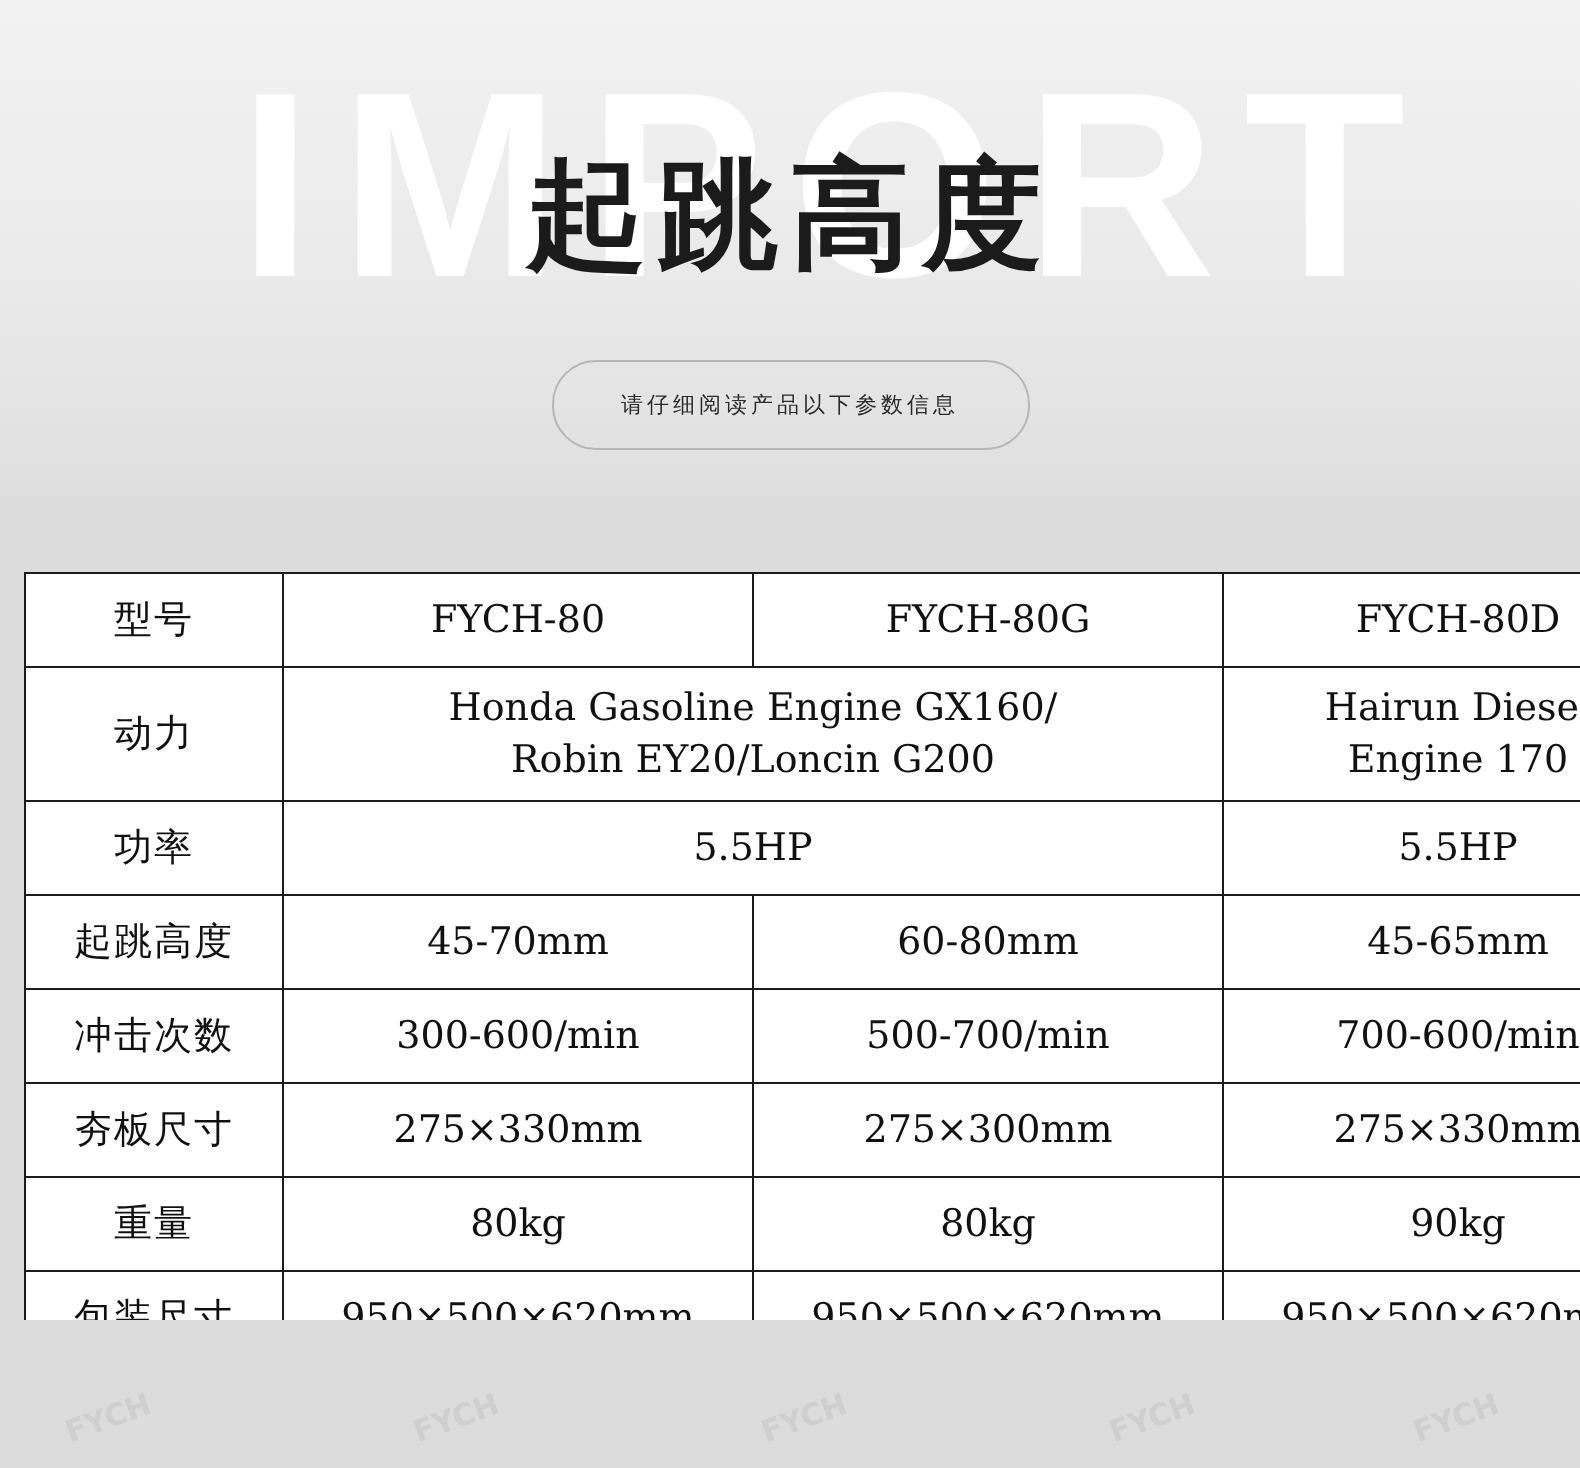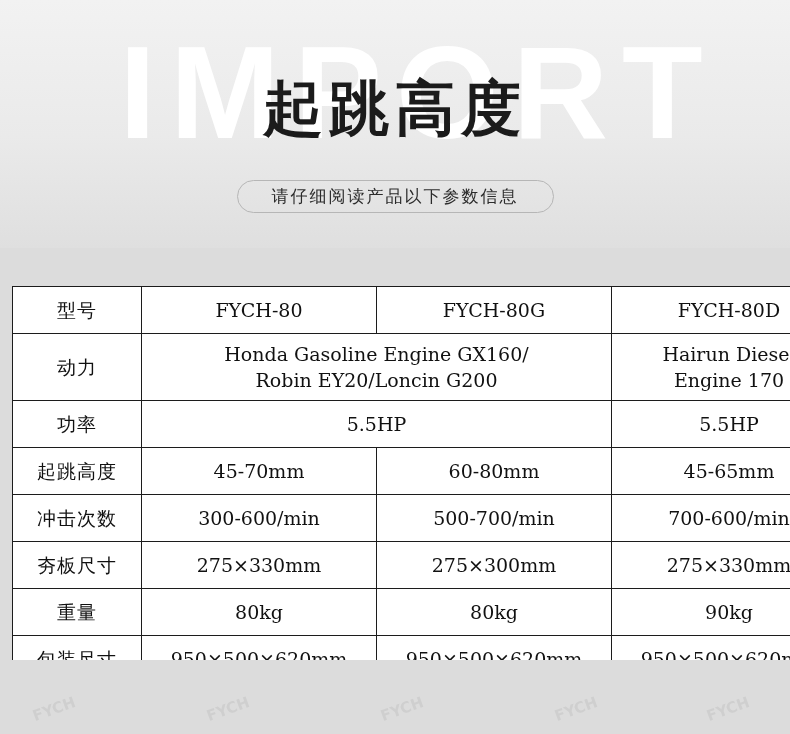--- a/index.html
+++ b/index.html
@@ -64,23 +64,23 @@
     position: absolute;
     top: 180px;
     left: 0;
     width: 790px;
     display: flex;
     justify-content: center;
   }
   .banner-sub {
     border: 1px solid #b6b6b6;
     border-radius: 22px;
-    padding: 4px 34px;
+    padding: 14px 34px;
     font-family: Liberation Serif, serif;
-    font-size: 17px;
+    font-size: 11px;
     letter-spacing: 2px;
     color: #2b2b2b;
     background: transparent;
     white-space: nowrap;
   }
 
   
   .table-wrap {
     position: absolute;
     top: 286px;

